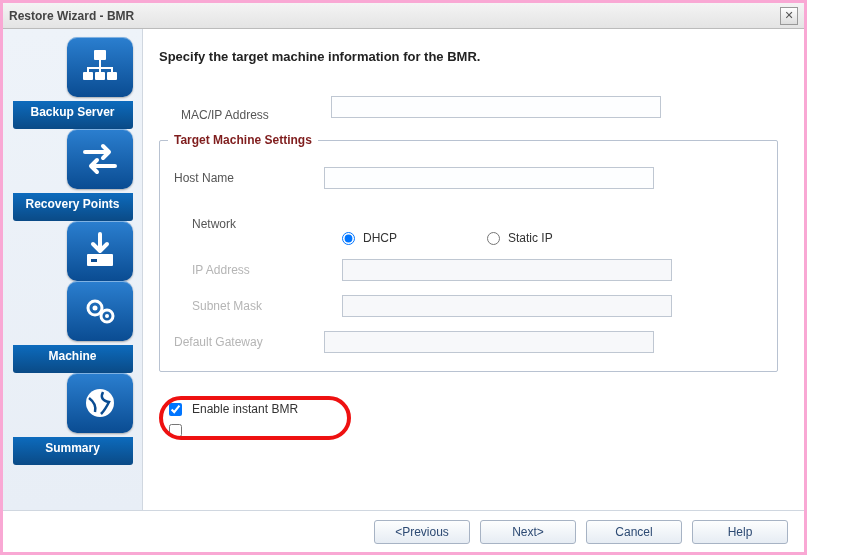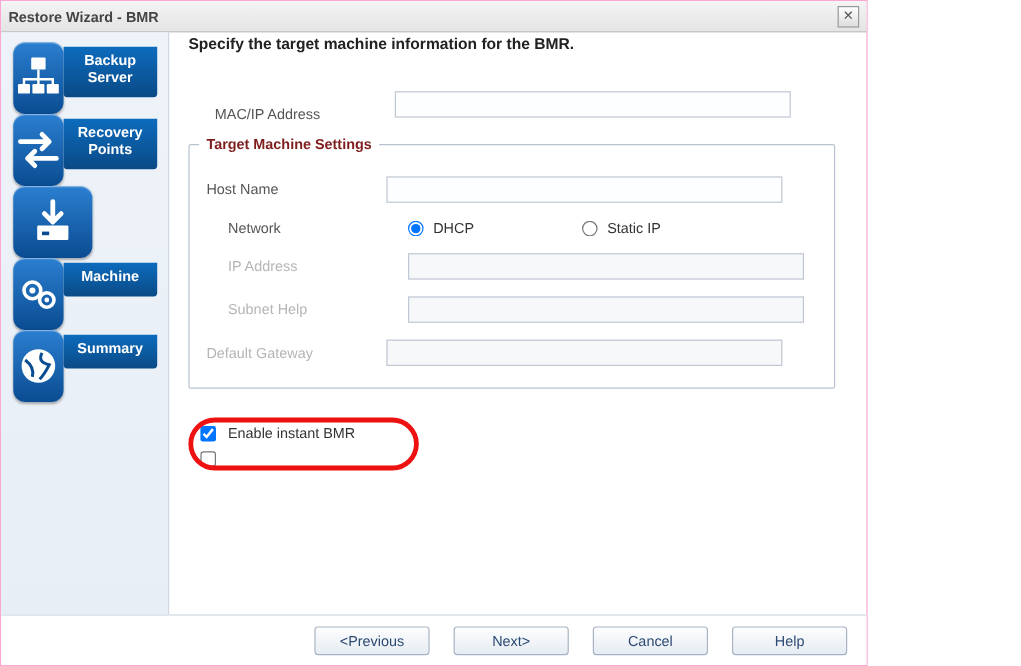--- a/index.html
+++ b/index.html
@@ -1,41 +1,41 @@
 <!DOCTYPE html>
 <html><head>
 <meta charset="utf-8">
 <style>
   * { box-sizing: border-box; }
   html, body { margin:0; padding:0; font-family: Arial, Helvetica, sans-serif; font-size:12px; color:#333; background:#fff; }
-  .outer { width:723px; height:555px; border:1px solid #f9a8d4; position:relative; background:#fff; }
+  .outer { width:807px; height:555px; border:3px solid #f9a8d4; position:relative; background:#fff; }
   .titlebar { height:26px; background:linear-gradient(#f4f4f4,#e4e4e4); border-bottom:1px solid #bbb; display:flex; align-items:center; padding:0 6px; }
   .titlebar .title { font-weight:bold; color:#444; }
   .titlebar .close { margin-left:auto; width:18px; height:18px; border:1px solid #999; background:linear-gradient(#fff,#ddd); display:flex; align-items:center; justify-content:center; font-size:11px; color:#555; cursor:pointer; }
   .content { display:flex; height:calc(100% - 26px - 42px); }
   .sidebar { width:140px; background:linear-gradient(#eef3f9,#e8eef6); border-right:1px solid #d0d7e0; display:flex; flex-direction:column; align-items:center; padding-top:8px; gap:0; }
-  .sb-item { width:120px; display:flex; flex-direction:row; align-items:flex-start; cursor:pointer; }
+  .sb-item { width:120px; display:flex; flex-direction:column; align-items:flex-end; cursor:pointer; }
   .sb-icon { width:66px; height:60px; border-radius:10px; background:linear-gradient(#2b7fd0,#0a4c92); display:flex; align-items:center; justify-content:center; box-shadow:inset 0 1px 0 rgba(255,255,255,0.4), 0 1px 2px rgba(0,0,0,0.3); }
   .sb-label { width:120px; text-align:center; padding:4px 0 10px; color:#fff; font-weight:bold; font-size:12px; background:linear-gradient(#0d6bbd,#0a4a86); border-radius:0 0 3px 3px; margin-top:4px; }
-  .main { flex:1; padding:2px 26px 10px 16px; overflow:auto; }
+  .main { flex:1; padding:20px 26px 10px 16px; overflow:auto; }
   .heading { font-weight:bold; color:#222; font-size:13px; margin-bottom:28px; }
   .row { display:flex; align-items:center; margin-bottom:14px; }
   .row .lbl { width:150px; color:#555; }
   .row .lbl.disabled { color:#b5b5b5; }
   .row input[type=text] { width:330px; height:22px; border:1px solid #bfc7d2; background:#fdfeff; padding:2px 4px; font-size:12px; }
   .row input[type=text]:disabled { background:#f7f8fa; color:#999; }
   .fieldset { border:1px solid #b8c2d1; border-radius:2px; padding:26px 14px 18px 14px; position:relative; margin-top:18px; }
   .fieldset .legend { position:absolute; top:-8px; left:8px; background:#fff; padding:0 6px; color:#7f1d1d; font-weight:bold; font-size:12px; }
-  .radios { display:flex; align-items:center; gap:90px; }
+  .radios { display:flex; align-items:center; gap:90px;margin-top:28px; }
   .radios label { display:flex; align-items:center; gap:4px; color:#333; }
   .check-area { margin-top:30px; }
   .check-row { display:flex; align-items:center; gap:6px; margin:8px 0 8px 10px; color:#333; }
   .check-row.disabled { color:#888; }
   .highlight-ring { position:absolute; border:4px solid #e11; border-radius:22px; pointer-events:none; }
-  .buttonbar { position:absolute; left:0; right:0; bottom:0; height:42px; border-top:1px solid #d0d7e0; display:flex; align-items:center; justify-content:flex-end; gap:20px; padding-right:16px; background:#fff; }
+  .buttonbar { position:absolute; left:0; right:0; bottom:0; height:42px; border-top:1px solid #d0d7e0; display:flex; align-items:center; justify-content:flex-end; gap:10px; padding-right:16px; background:#fff; }
   .btn { width:96px; height:24px; border:1px solid #a7b3c4; border-radius:3px; background:linear-gradient(#fdfefe,#e6ecf3); color:#2d4a73; font-size:12px; cursor:pointer; }
   input[type=checkbox], input[type=radio] { margin:0 4px 0 0; }
 </style>
 </head>
 <body>
 
 <div class="outer">
 
   <div class="titlebar">
     <span class="title">Restore Wizard - BMR</span>
@@ -139,21 +139,21 @@
             </label>
           </div>
         </div>
 
         <div class="row" style="margin-left:18px;">
           <div class="lbl disabled">IP Address</div>
           <input type="text" disabled="" value="" style="">
         </div>
 
         <div class="row" style="margin-left:18px;">
-          <div class="lbl disabled">Subnet Help</div>
+          <div class="lbl disabled">Subnet Mask</div>
           <input type="text" disabled="" value="" style="">
         </div>
 
         <div class="row" style="margin-bottom:0;">
           <div class="lbl disabled">Default Gateway</div>
           <input type="text" disabled="" value="" style="">
         </div>
 
       </div>
 

